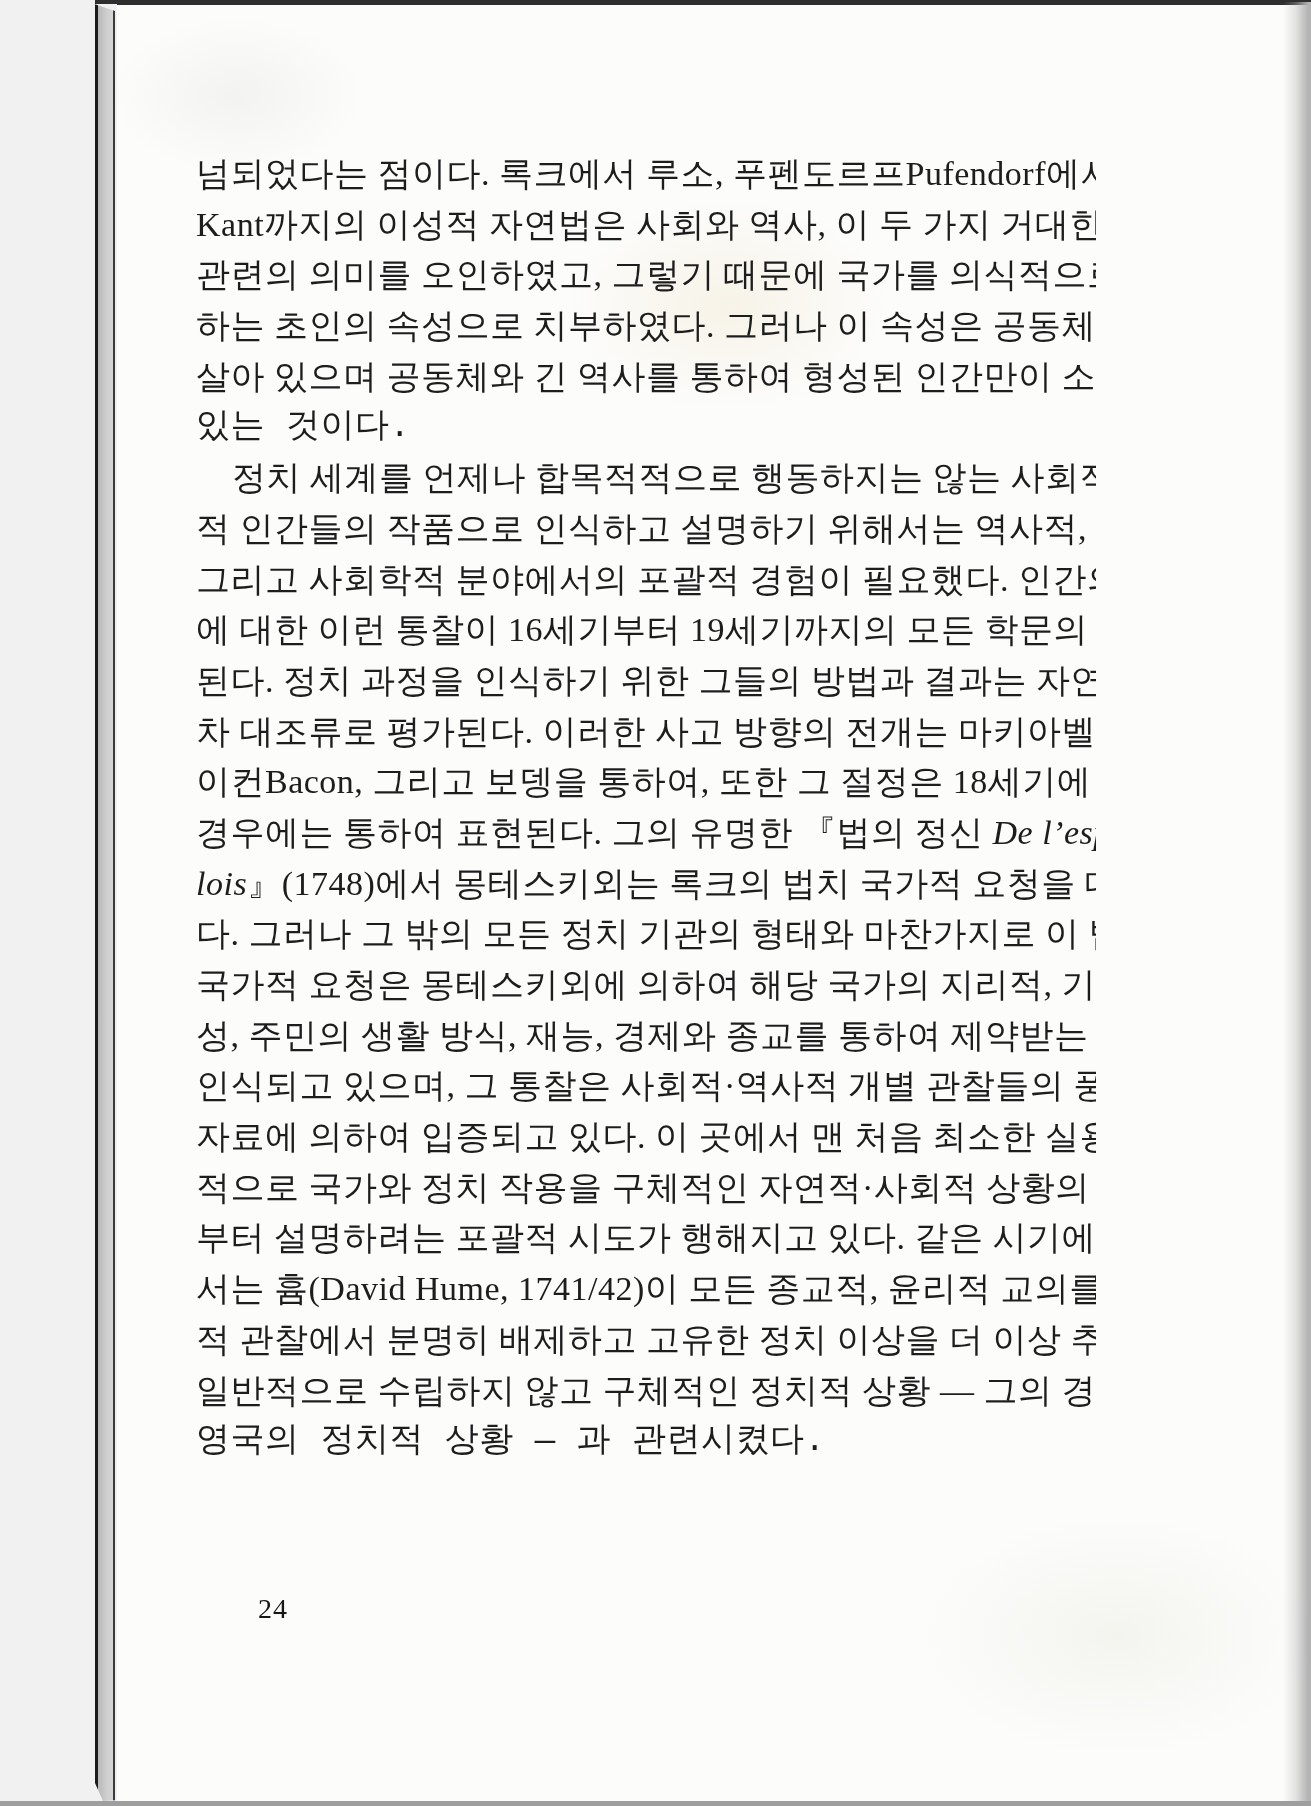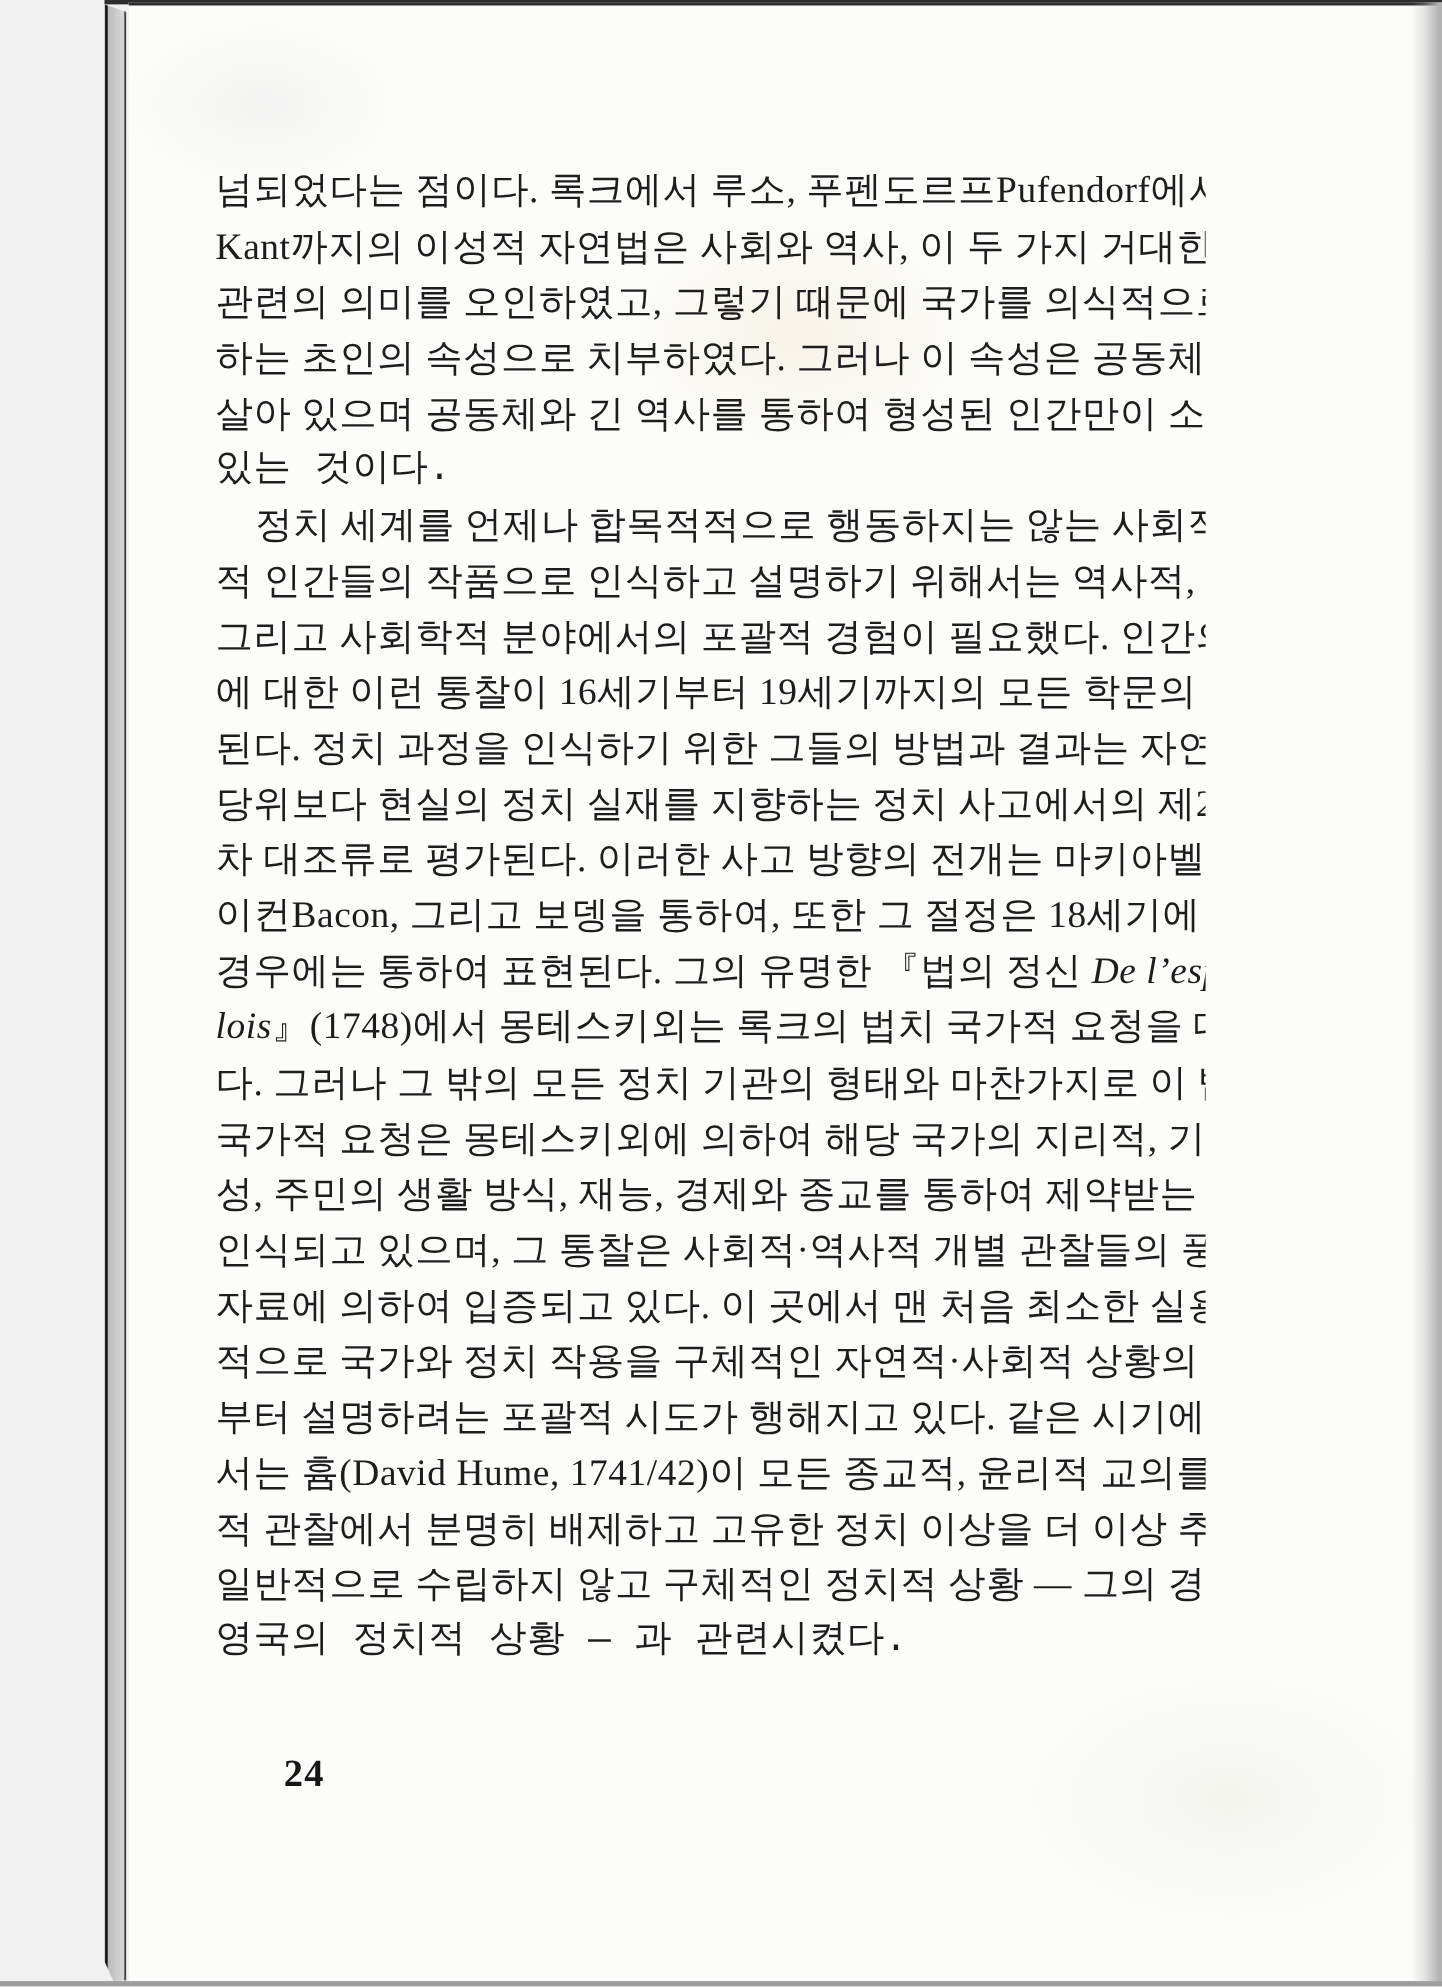--- a/index.html
+++ b/index.html
@@ -64,22 +64,22 @@
     text-align:justify;
     text-align-last:justify;
     height:50.7px;
   }
   .line.left{text-align:left;text-align-last:left;font-family:Liberation Mono, monospace;}
   .line.ind{text-indent:36px;}
   .it{font-style:italic;}
   .page-num{
     position:absolute;left:141px;top:1588px;
     color:#161616;
-    font-size:35px;
-    font-weight:bold;
+    font-size:28px;
+    font-weight:normal;
     letter-spacing:1px;
   }
 </style>
 </head>
 <body>
 
 <div class="scan">
   <div class="top-edge"></div>
   <div class="spine"></div>
   <div class="page">
@@ -88,21 +88,20 @@
         <div class="line"><span>Kant까지의 이성적 자연법은 사회와 역사, 이 두 가지 거대한 사실</span></div>
         <div class="line"><span>관련의 의미를 오인하였고, 그렇기 때문에 국가를 의식적으로 창건</span></div>
         <div class="line"><span>하는 초인의 속성으로 치부하였다. 그러나 이 속성은 공동체 내에서</span></div>
         <div class="line"><span>살아 있으며 공동체와 긴 역사를 통하여 형성된 인간만이 소유하고</span></div>
         <div class="line left"><span>있는 것이다.</span></div>
         <div class="line ind"><span>정치 세계를 언제나 합목적적으로 행동하지는 않는 사회적·역사</span></div>
         <div class="line"><span>적 인간들의 작품으로 인식하고 설명하기 위해서는 역사적, 심리적</span></div>
         <div class="line"><span>그리고 사회학적 분야에서의 포괄적 경험이 필요했다. 인간의 현실</span></div>
         <div class="line"><span>에 대한 이런 통찰이 16세기부터 19세기까지의 모든 학문의 목표가</span></div>
         <div class="line"><span>된다. 정치 과정을 인식하기 위한 그들의 방법과 결과는 자연법적</span></div>
-        <div class="line"><span>당위보다 현실의 정치 실재를 지향하는 정치 사고에서의 제2</span></div>
         <div class="line"><span>차 대조류로 평가된다. 이러한 사고 방향의 전개는 마키아벨리, 베</span></div>
         <div class="line"><span>이컨Bacon, 그리고 보뎅을 통하여, 또한 그 절정은 18세기에 몽테</span></div>
         <div class="line"><span>경우에는 통하여 표현된다. 그의 유명한 『법의 정신 </span><span class="it">De l’esprit des</span></div>
         <div class="line"><span class="it">lois</span><span>』(1748)에서 몽테스키외는 록크의 법치 국가적 요청을 대변하였</span></div>
         <div class="line"><span>다. 그러나 그 밖의 모든 정치 기관의 형태와 마찬가지로 이 법치</span></div>
         <div class="line"><span>국가적 요청은 몽테스키외에 의하여 해당 국가의 지리적, 기후적 특</span></div>
         <div class="line"><span>성, 주민의 생활 방식, 재능, 경제와 종교를 통하여 제약받는 것으로</span></div>
         <div class="line"><span>인식되고 있으며, 그 통찰은 사회적·역사적 개별 관찰들의 풍부한</span></div>
         <div class="line"><span>자료에 의하여 입증되고 있다. 이 곳에서 맨 처음 최소한 실용주의</span></div>
         <div class="line"><span>적으로 국가와 정치 작용을 구체적인 자연적·사회적 상황의 전체로</span></div>

